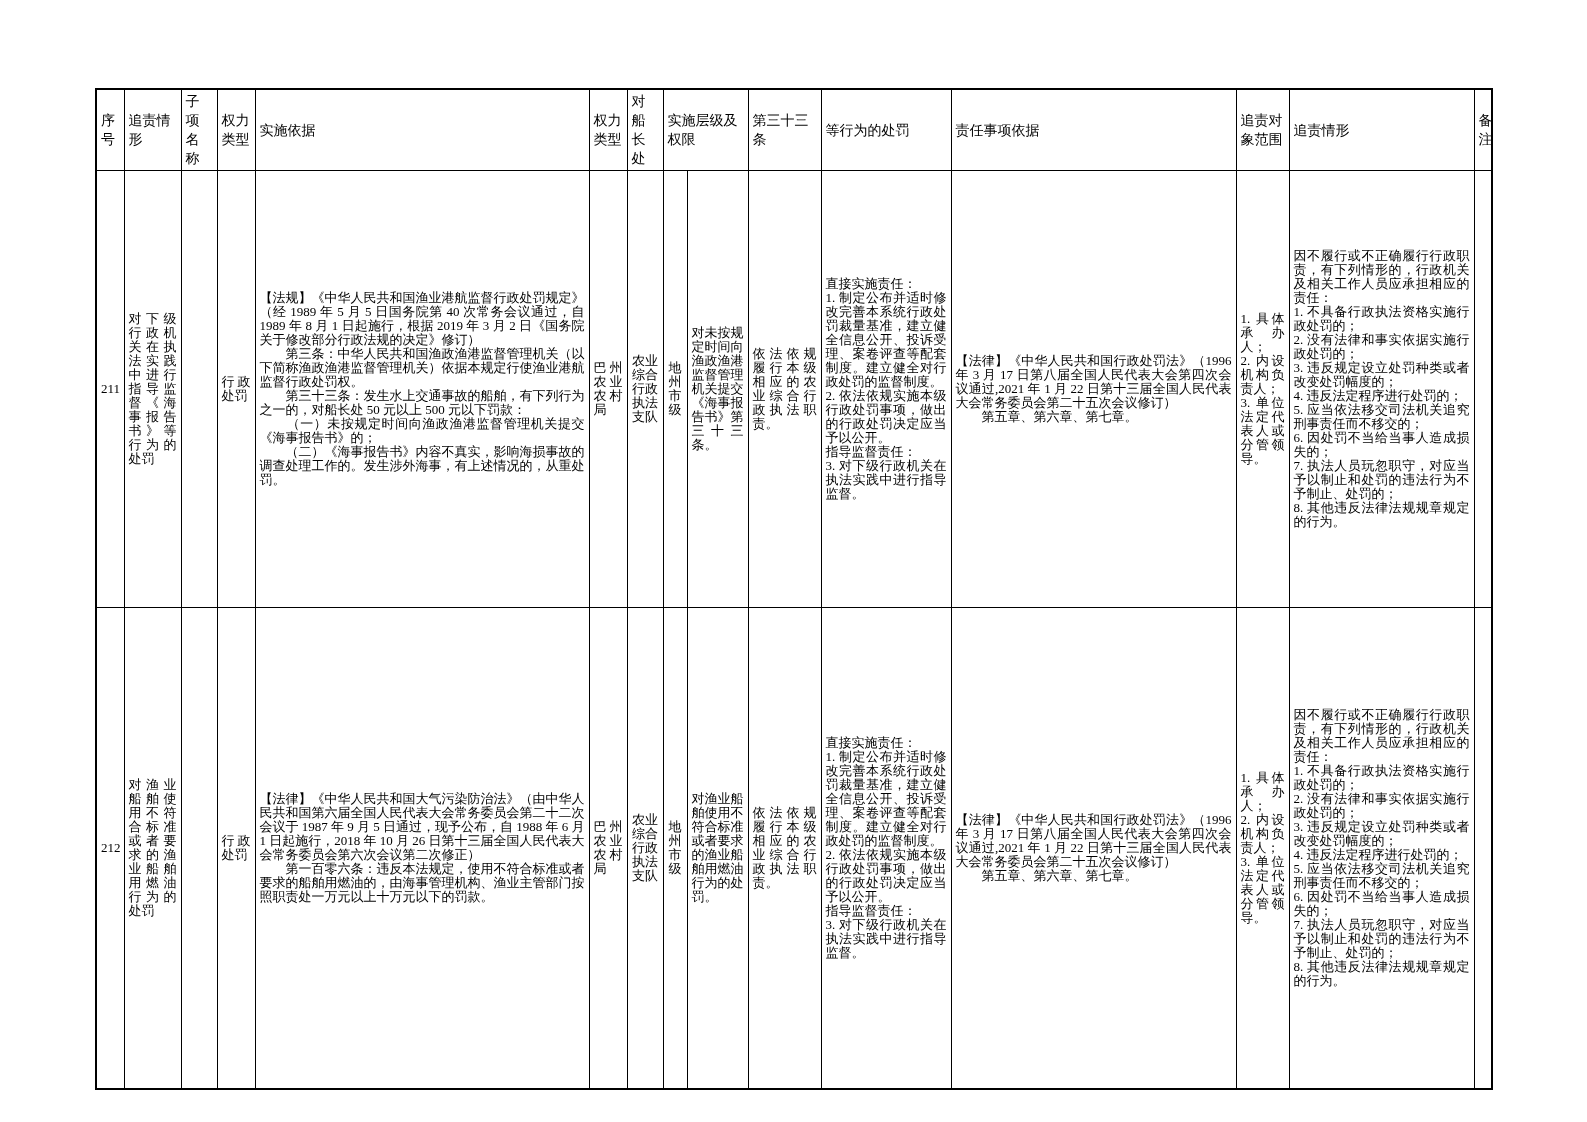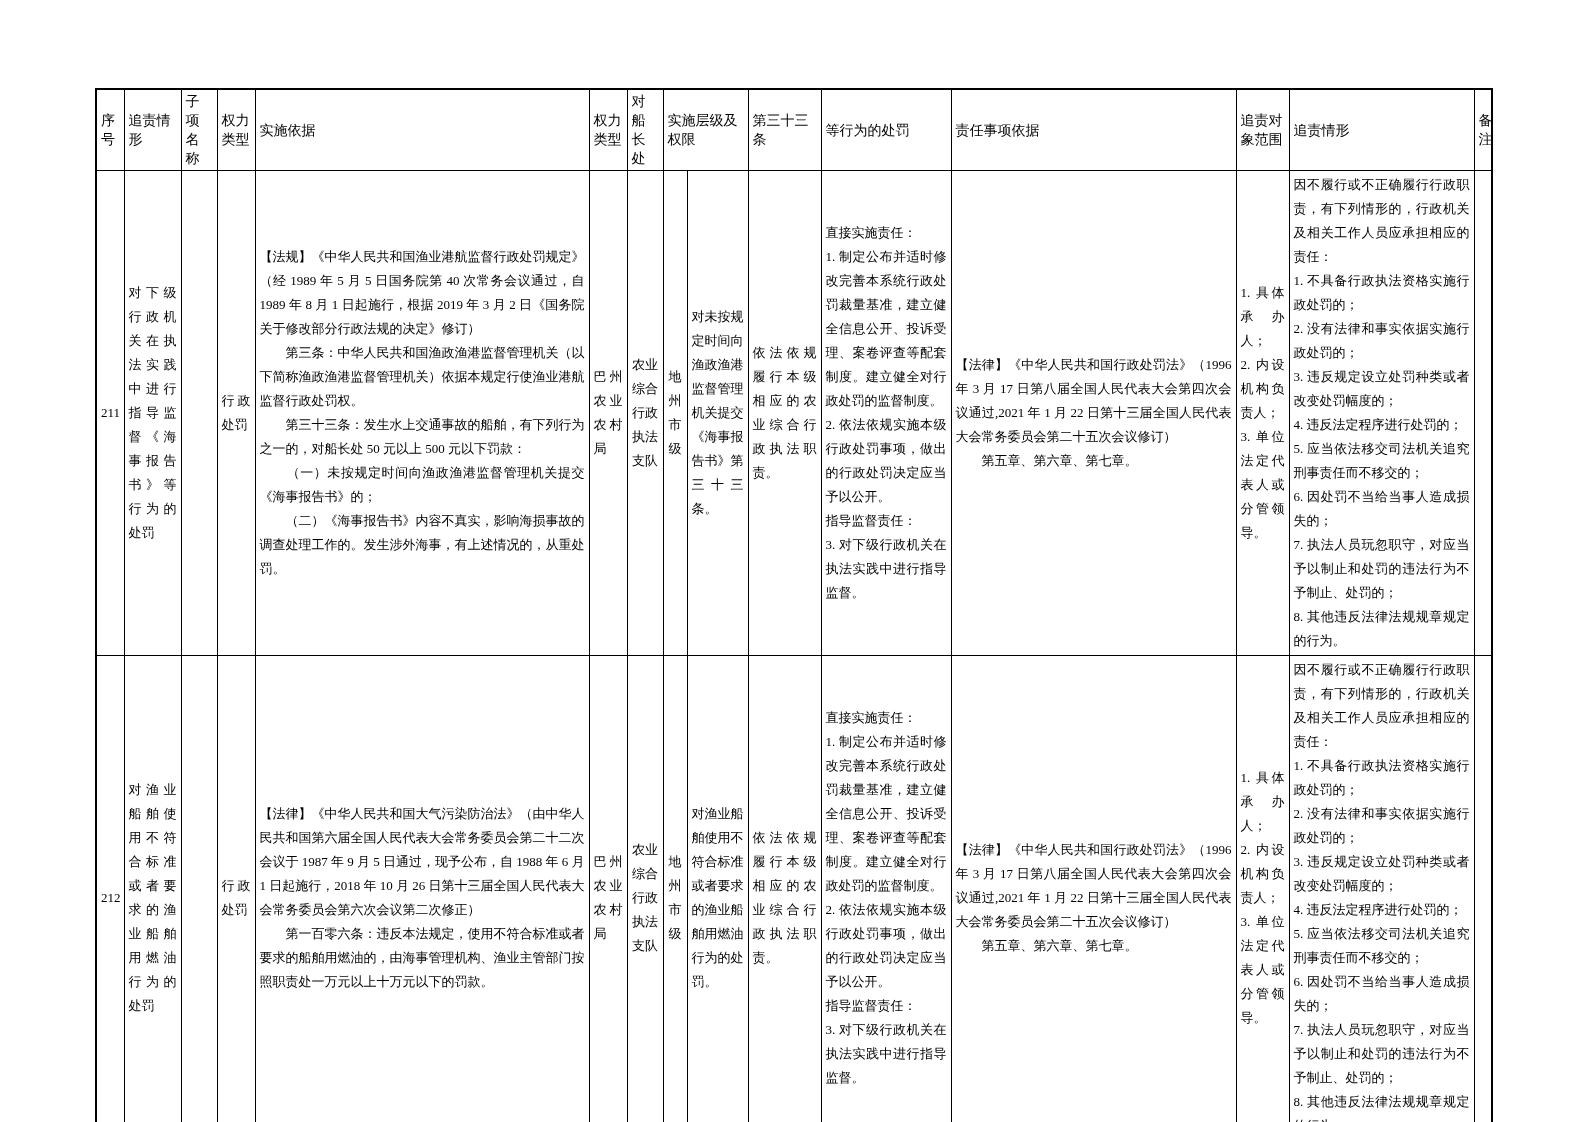--- a/index.html
+++ b/index.html
@@ -34,21 +34,21 @@
   }
   thead th {
     font-size: 14px;
     line-height: 19px;
     text-align: left;
     border-bottom: 2px solid #222;
     padding: 1px 2px;
   }
   tbody td {
     font-size: 13px;
-    line-height: 24px;
+    line-height: 14px;
     white-space: pre-wrap;
     text-align: justify;
   }
   td.c { text-align: center; white-space: pre-wrap; }
   td.pad { padding: 4px 7px; }
   td.tight { padding: 2px 3px; }
   tr.row-211 { height: 437px; }
   tr.row-212 { height: 481px; }
   tr.head-row { height: 40px; }
 </style>

